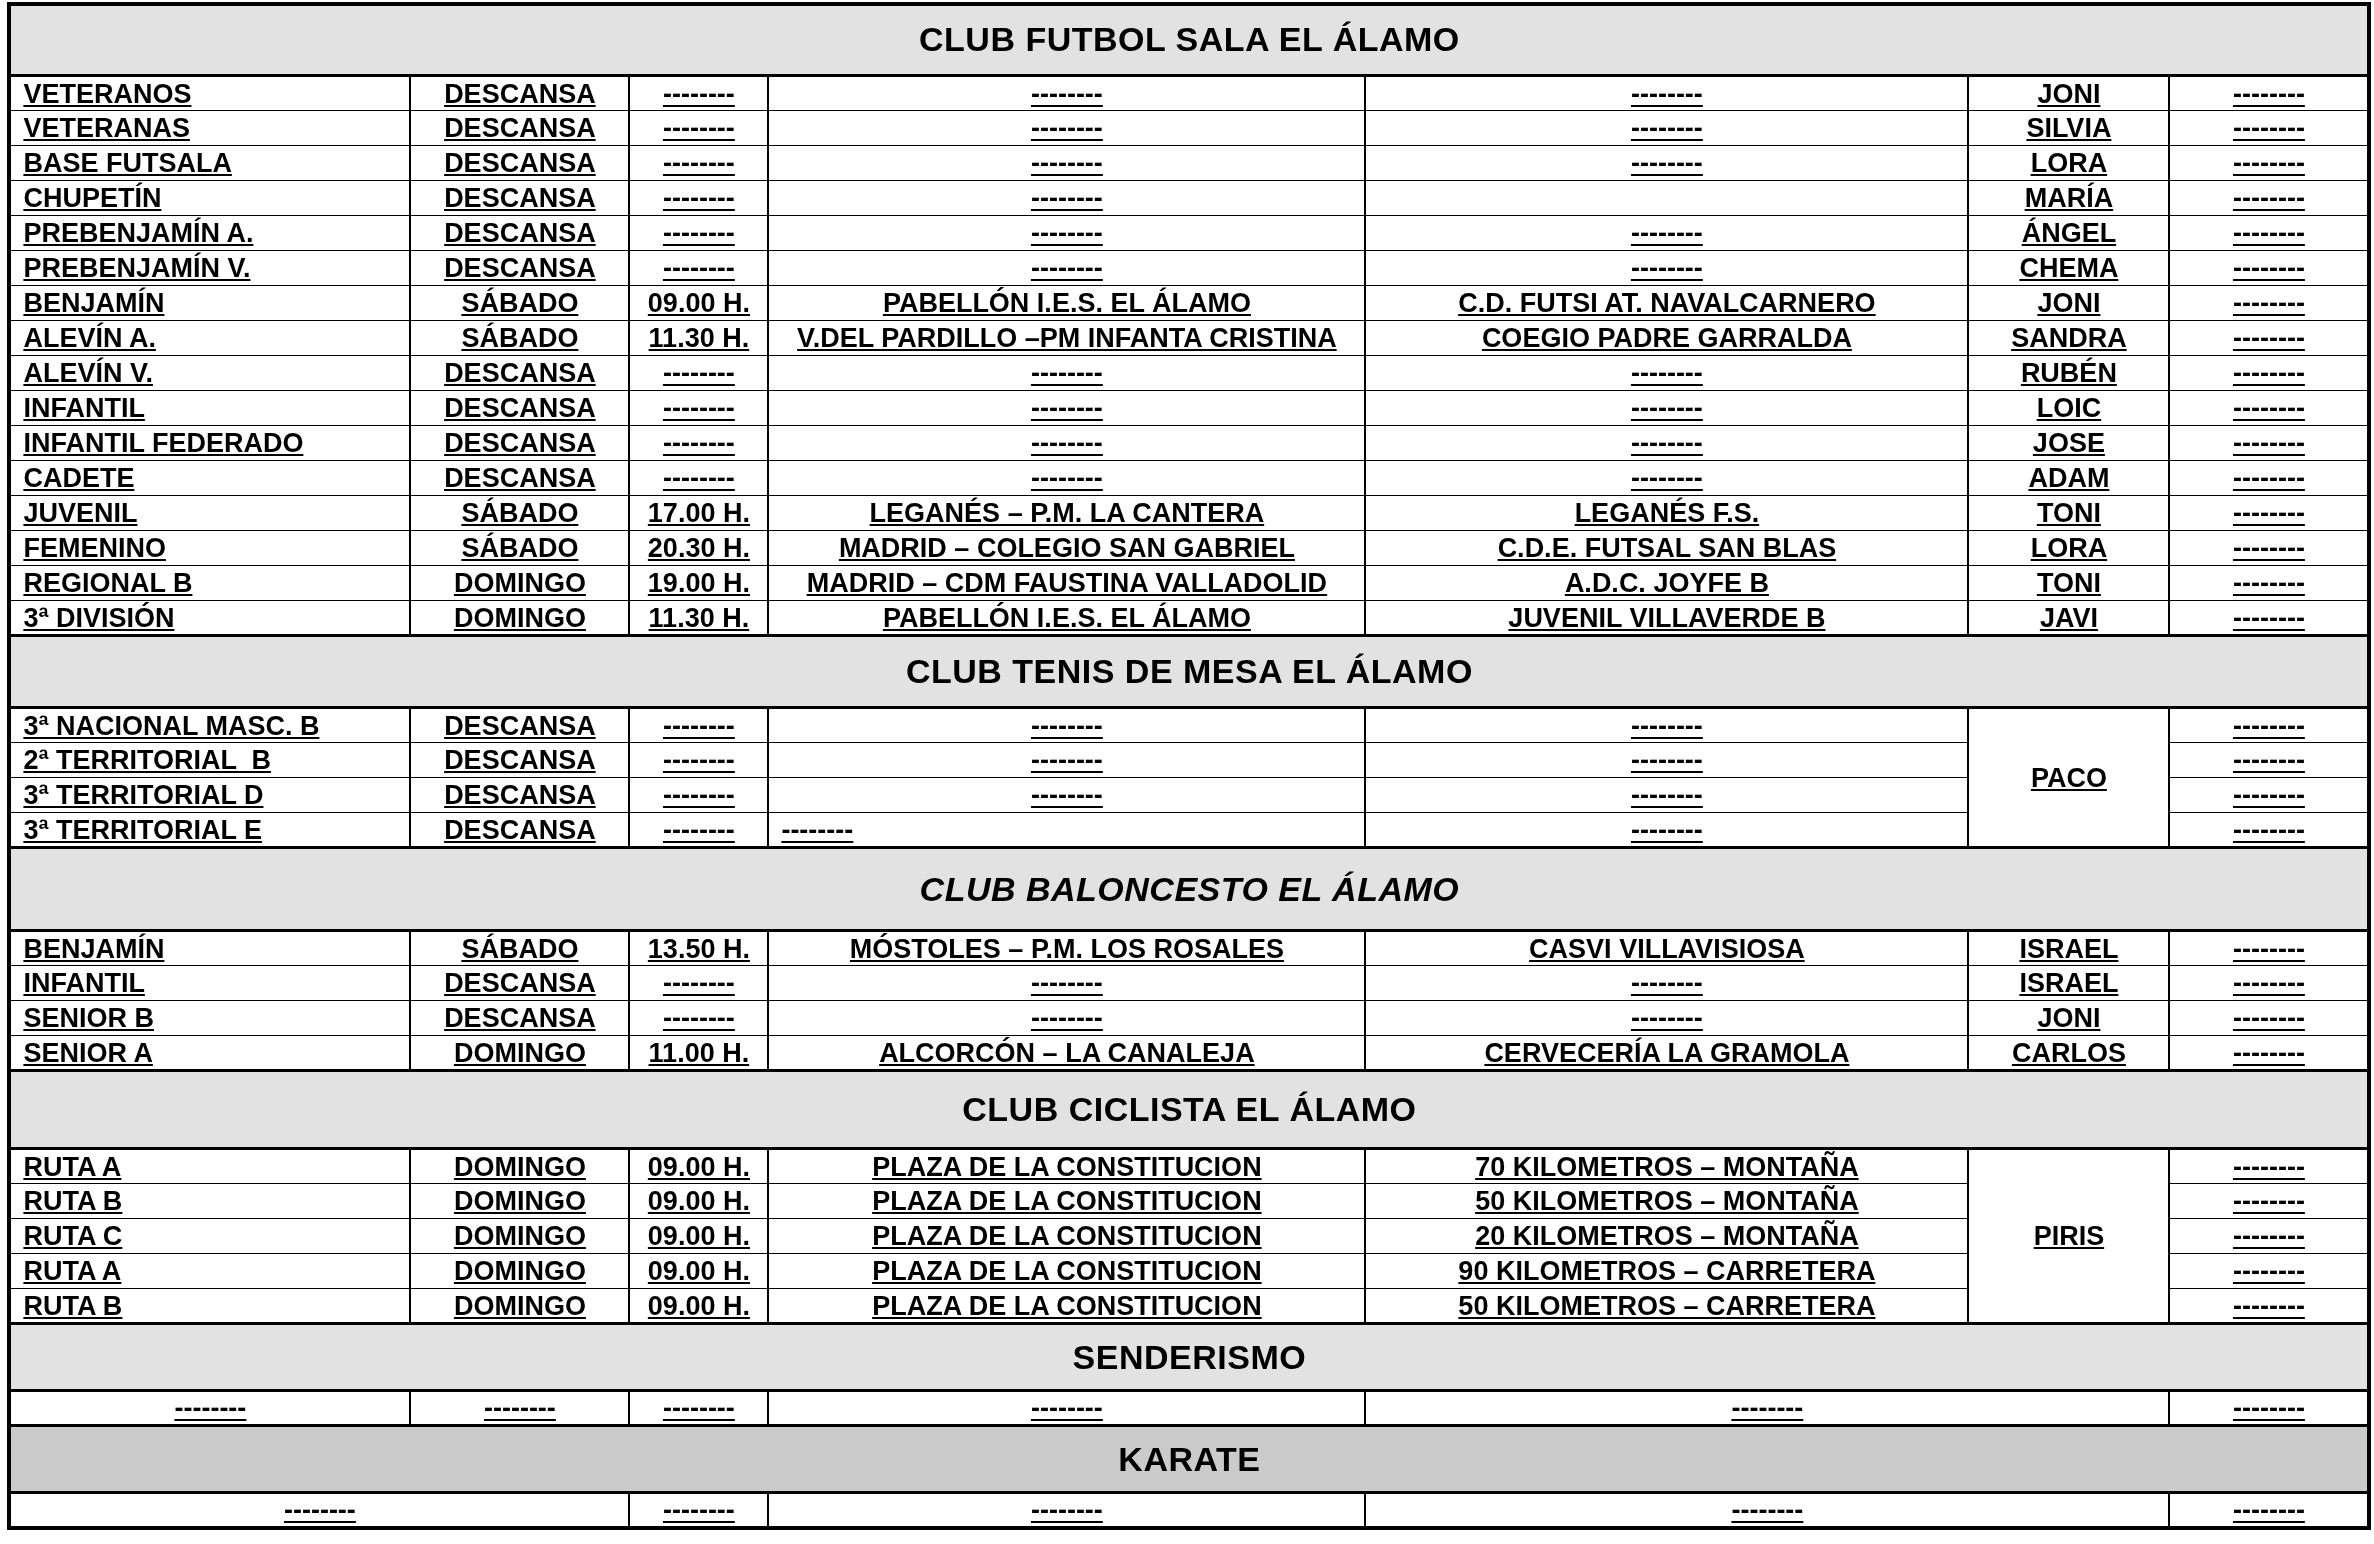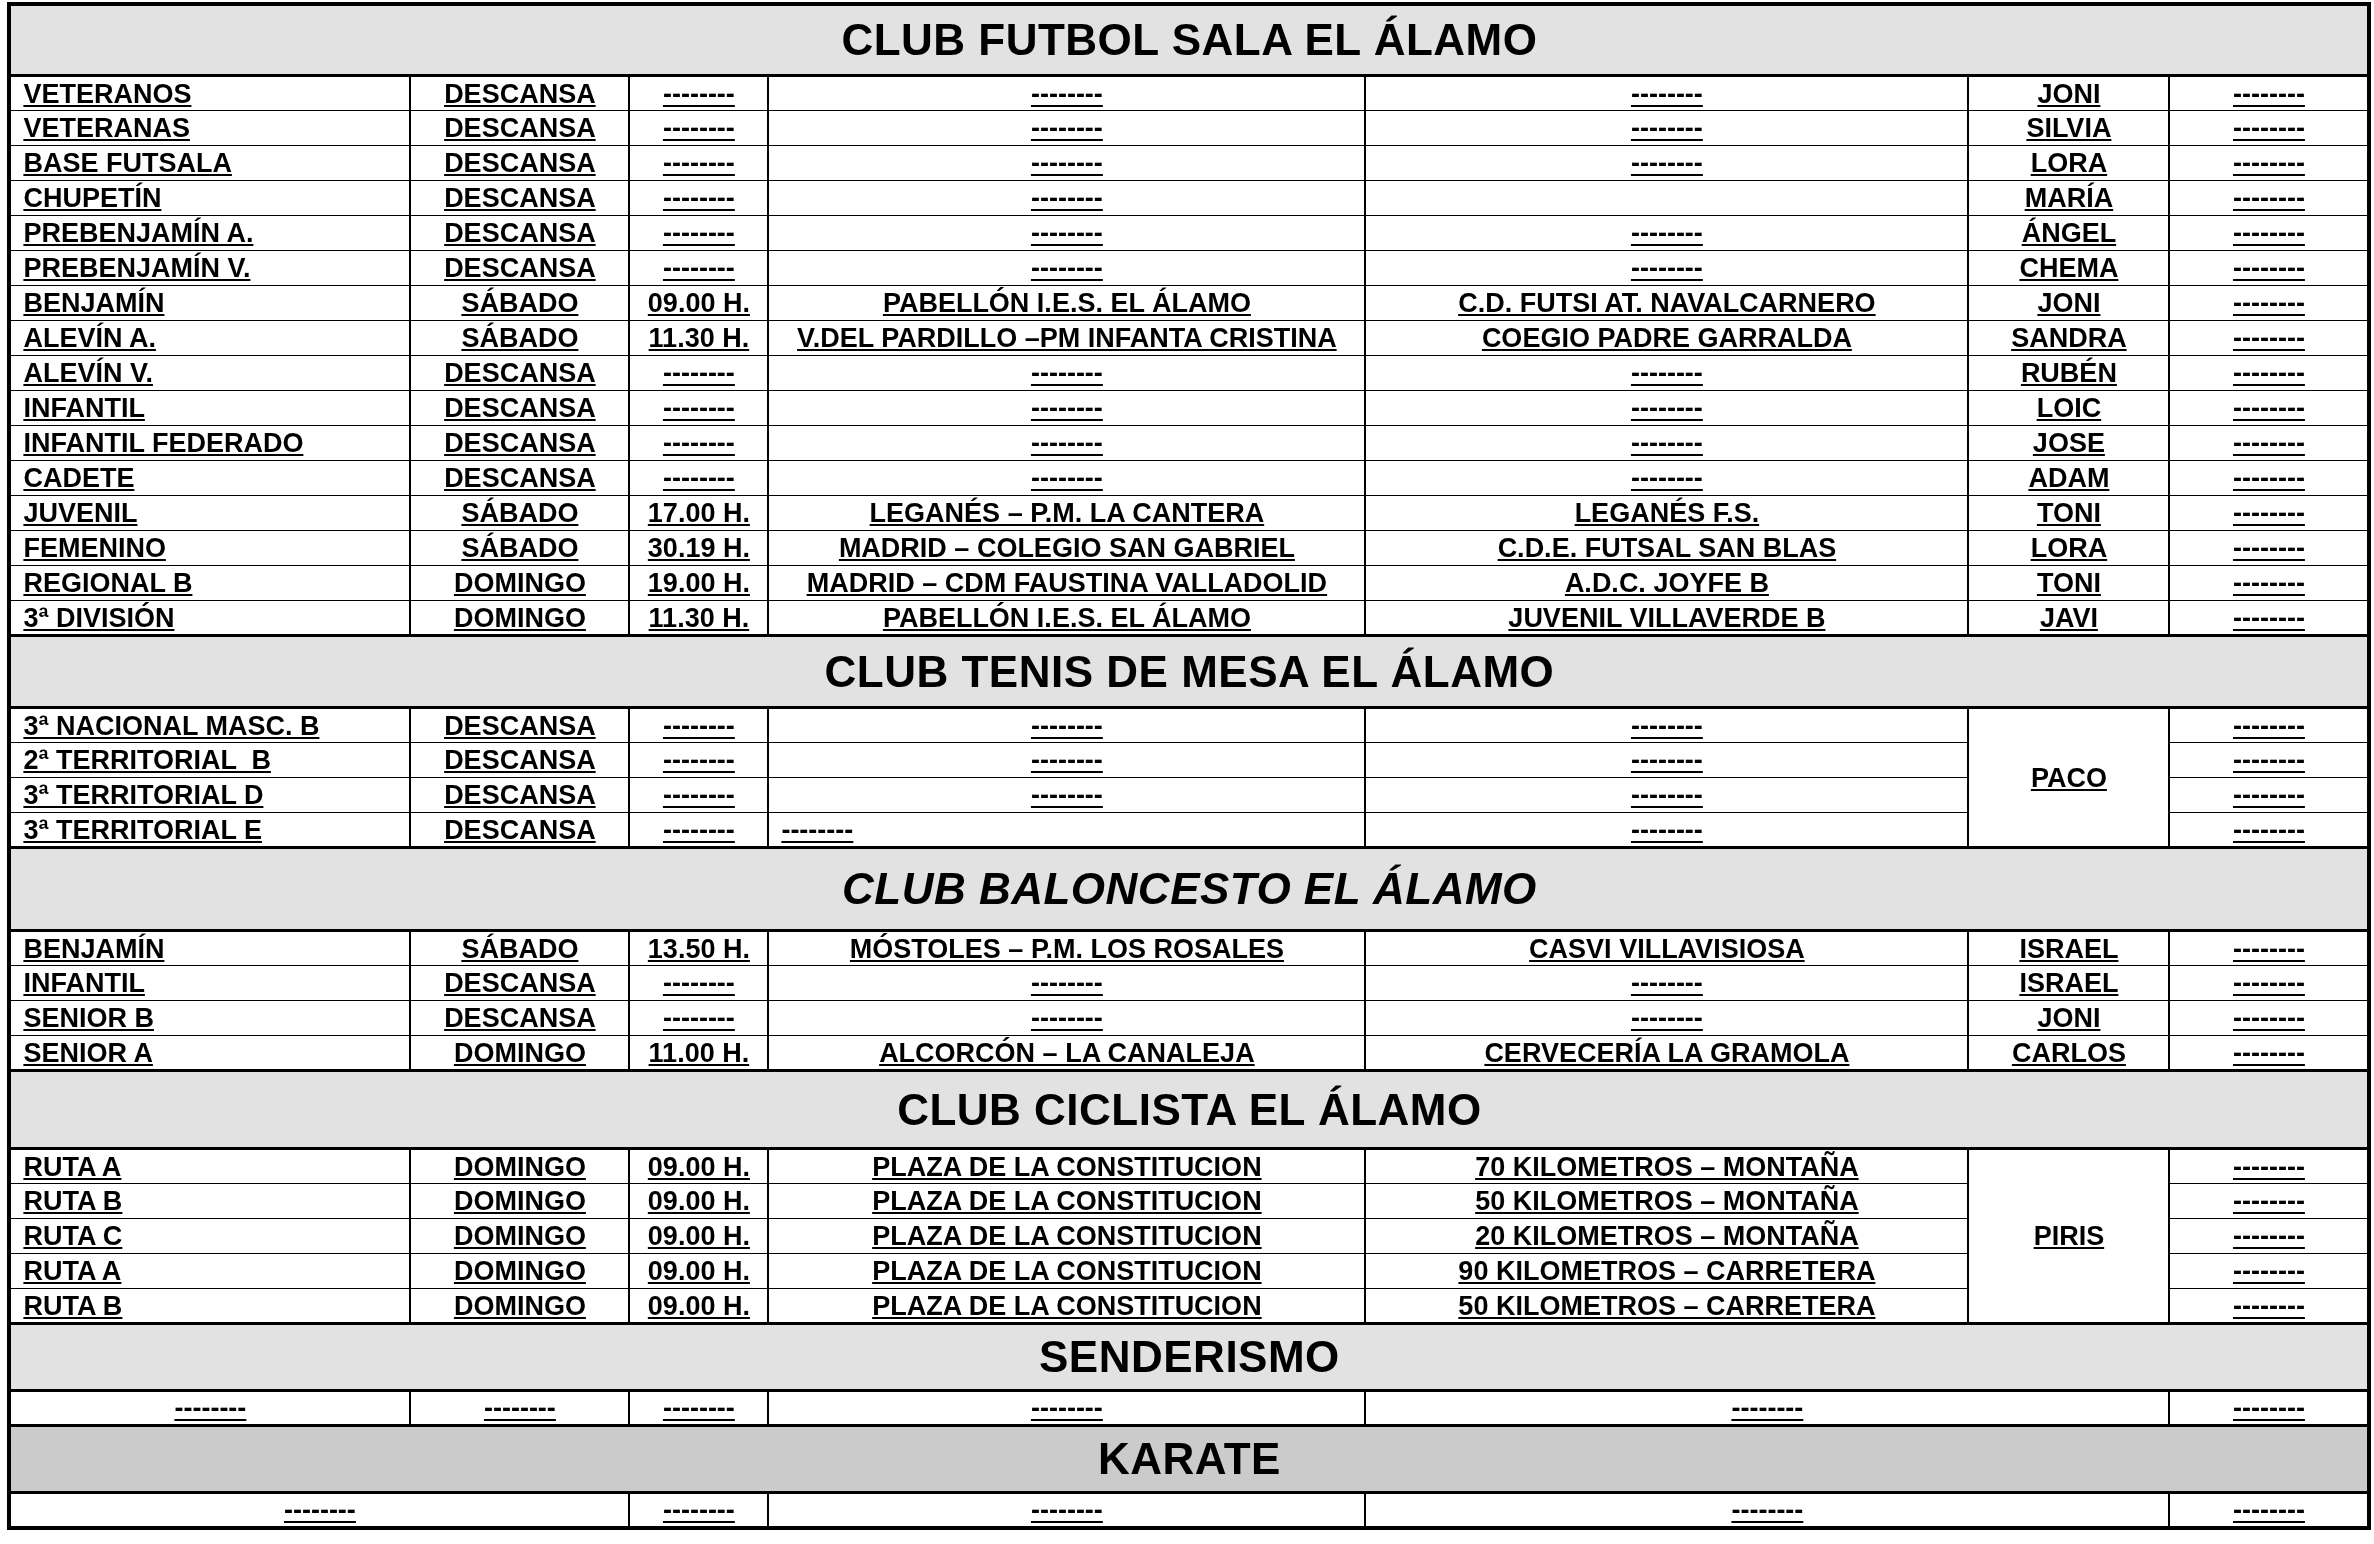--- a/index.html
+++ b/index.html
@@ -17,21 +17,21 @@
     border:2.8px solid #000;border-top-width:1.9px;border-bottom-width:1.9px;
     text-align:center;vertical-align:middle;
     font-size:27px;line-height:1.05;
     white-space:pre;overflow:hidden;padding:0;
     background:#ffffff;
   }
   tr.data-row{height:35px;text-decoration:underline;}
   td.left{text-align:left;padding-left:12px;}
   tr.band td{
     border:3.7px solid #000;border-left-width:2.8px;border-right-width:2.8px;
-    font-size:44px;letter-spacing:0.5px;
+    font-size:34px;letter-spacing:0.5px;
   }
   tr.band-light td{background:var(--band-light,#e2e2e2);}
   tr.band-dark td{background:var(--band-dark,#cbcbcb);text-align:center;}
 </style>
 </head>
 <body>
 
 <table>
   <colgroup>
     <col style="width:401px">
@@ -159,21 +159,21 @@
         <td>SÁBADO</td>
         <td>17.00 H.</td>
         <td>LEGANÉS – P.M. LA CANTERA</td>
         <td>LEGANÉS F.S.</td>
         <td>TONI</td>
         <td>--------</td>
       </tr>
       <tr class="data-row">
         <td class="left">FEMENINO</td>
         <td>SÁBADO</td>
-        <td>30.19 H.</td>
+        <td>20.30 H.</td>
         <td>MADRID – COLEGIO SAN GABRIEL</td>
         <td>C.D.E. FUTSAL SAN BLAS</td>
         <td>LORA</td>
         <td>--------</td>
       </tr>
       <tr class="data-row">
         <td class="left">REGIONAL B</td>
         <td>DOMINGO</td>
         <td>19.00 H.</td>
         <td>MADRID – CDM FAUSTINA VALLADOLID</td>

